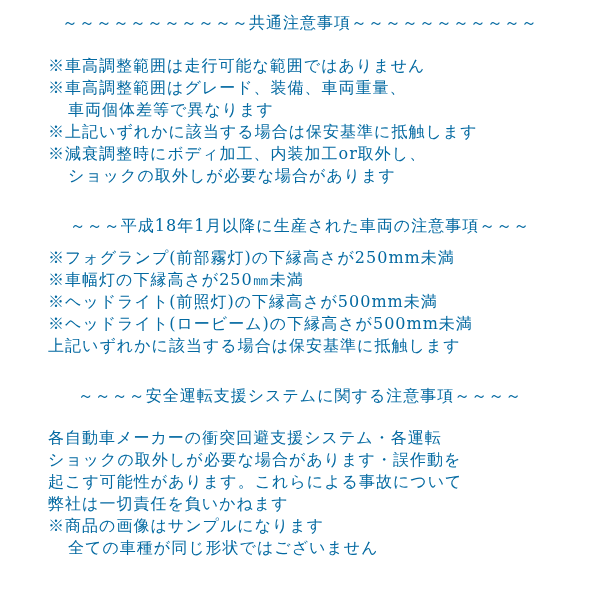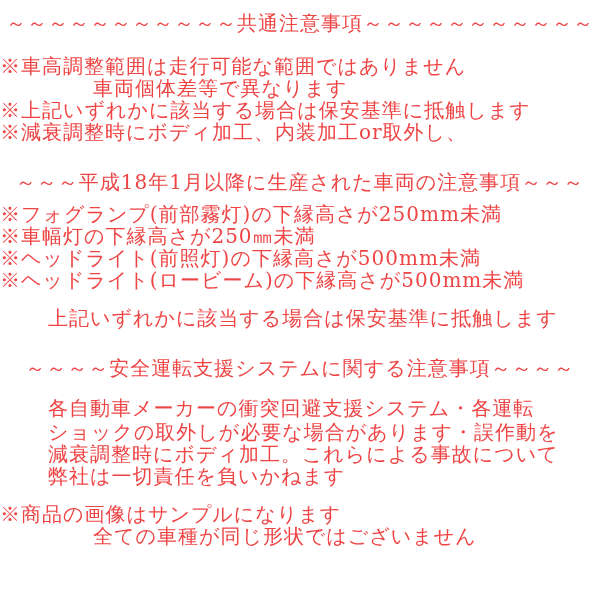--- a/index.html
+++ b/index.html
@@ -14,50 +14,52 @@
     background: #ffffff;
     overflow: hidden;
     box-sizing: border-box;
     padding-top: 12px;
     font-family: "DejaVu Serif", "Liberation Serif", serif;
     color: #000000;
   }
   .line {
     height: 22px;
     line-height: 22px;
-    font-size: 20px;
+    font-size: 16px;
     letter-spacing: 1px;
     white-space: nowrap;
-    color: #ef4444;
+    color: #0369a1;
   }
   .header { text-align: center; }
-  .item   { }
-  .cont   { padding-left: 93px; }
+  .item   { padding-left: 48px; }
+  .cont   { padding-left: 68px; }
   .para   { padding-left: 48px; }
   .mt-21 { margin-top: 21px; }
   .mt-19 { margin-top: 10px; }
-  .mt-20 { margin-top: 20px; font-family: Liberation Mono, monospace; }
+  .mt-20 { margin-top: 20px; }
   .mt-17 { margin-top: 28px; }
-  .mt-16 { margin-top: 16px; }
+  .mt-16 { }
 </style>
 </head>
 <body>
 
 <div id="page">
   <div class="line header">～～～～～～～～～～～共通注意事項～～～～～～～～～～～</div>
   <div class="line item mt-21">※車高調整範囲は走行可能な範囲ではありません</div>
+  <div class="line item">※車高調整範囲はグレード、装備、車両重量、</div>
   <div class="line cont">車両個体差等で異なります</div>
   <div class="line item">※上記いずれかに該当する場合は保安基準に抵触します</div>
   <div class="line item">※減衰調整時にボディ加工、内装加工or取外し、</div>
+  <div class="line cont">ショックの取外しが必要な場合があります</div>
   <div class="line header mt-17">～～～平成18年1月以降に生産された車両の注意事項～～～</div>
   <div class="line item mt-19">※フォグランプ(前部霧灯)の下縁高さが250mm未満</div>
   <div class="line item">※車幅灯の下縁高さが250㎜未満</div>
   <div class="line item">※ヘッドライト(前照灯)の下縁高さが500mm未満</div>
   <div class="line item">※ヘッドライト(ロービーム)の下縁高さが500mm未満</div>
   <div class="line para mt-16">上記いずれかに該当する場合は保安基準に抵触します</div>
   <div class="line header mt-17">～～～～安全運転支援システムに関する注意事項～～～～</div>
   <div class="line para mt-20">各自動車メーカーの衝突回避支援システム・各運転</div>
   <div class="line para">ショックの取外しが必要な場合があります・誤作動を</div>
-  <div class="line para">減衰調整時にボディ加工。これらによる事故について</div>
+  <div class="line para">起こす可能性があります。これらによる事故について</div>
   <div class="line para">弊社は一切責任を負いかねます</div>
   <div class="line item mt-16">※商品の画像はサンプルになります</div>
   <div class="line cont">全ての車種が同じ形状ではございません</div>
 </div>
 
 </body></html>

